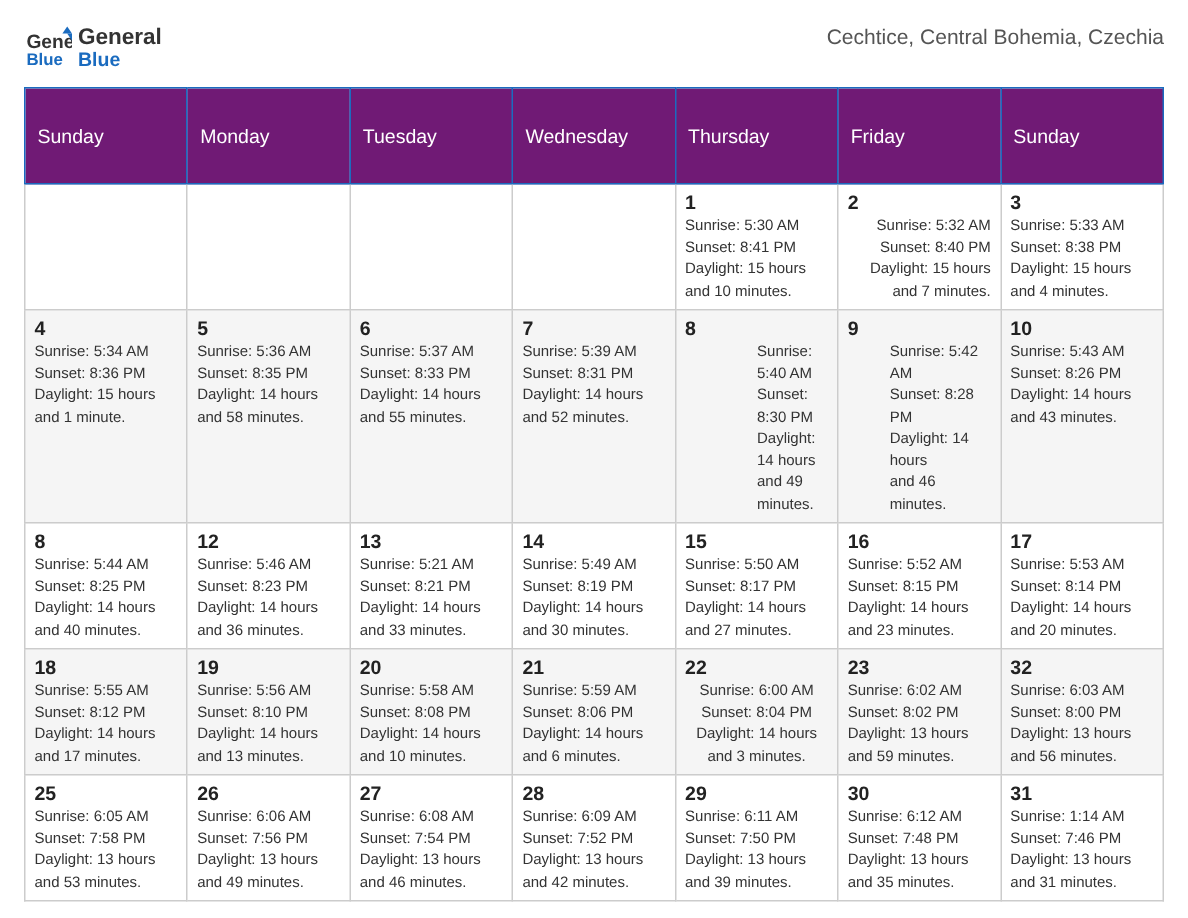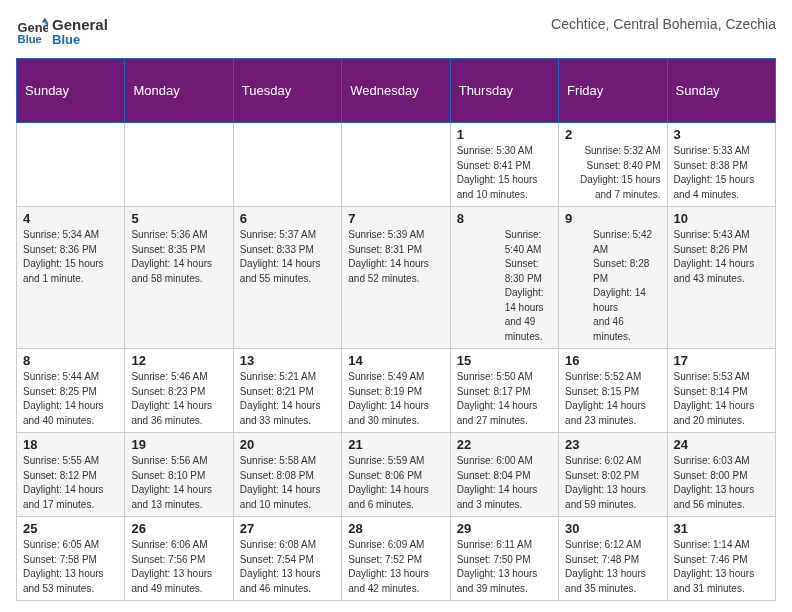--- a/index.html
+++ b/index.html
@@ -268,34 +268,34 @@
         </td>
         <td>
           <span class="day-num">21</span>
           <div class="day-info" style="white-space: pre-line;">Sunrise: 5:59 AM
 Sunset: 8:06 PM
 Daylight: 14 hours
 and 6 minutes.</div>
         </td>
         <td>
           <span class="day-num">22</span>
-          <div class="day-info" style="white-space: pre-line;">Sunrise: 6:00 AM
+          <div class="day-info" style="white-space: pre-line; text-align: center;">Sunrise: 6:00 AM
 Sunset: 8:04 PM
 Daylight: 14 hours
 and 3 minutes.</div>
         </td>
         <td>
           <span class="day-num">23</span>
           <div class="day-info" style="white-space: pre-line;">Sunrise: 6:02 AM
 Sunset: 8:02 PM
 Daylight: 13 hours
 and 59 minutes.</div>
         </td>
         <td>
-          <span class="day-num">24</span>
+          <span class="day-num">32</span>
           <div class="day-info" style="white-space: pre-line;">Sunrise: 6:03 AM
 Sunset: 8:00 PM
 Daylight: 13 hours
 and 56 minutes.</div>
         </td>
       </tr>
       <tr class="row-odd">
         <td>
           <span class="day-num">25</span>
           <div class="day-info" style="white-space: pre-line;">Sunrise: 6:05 AM

